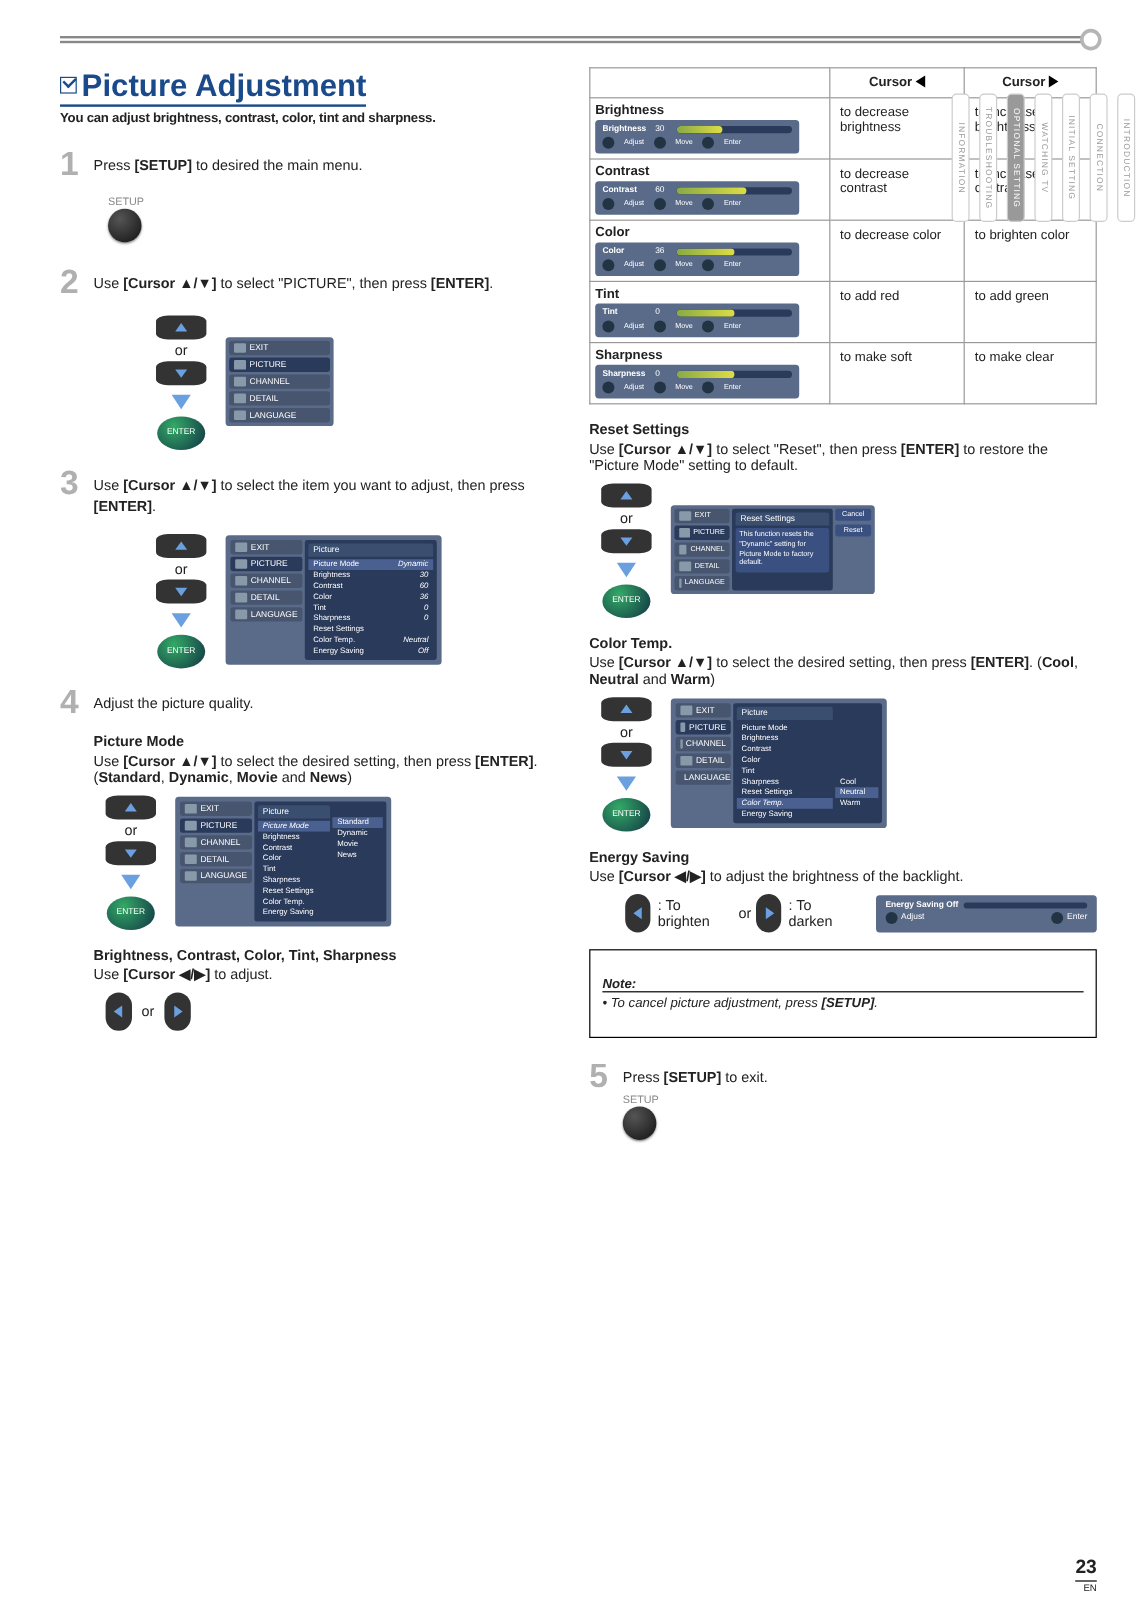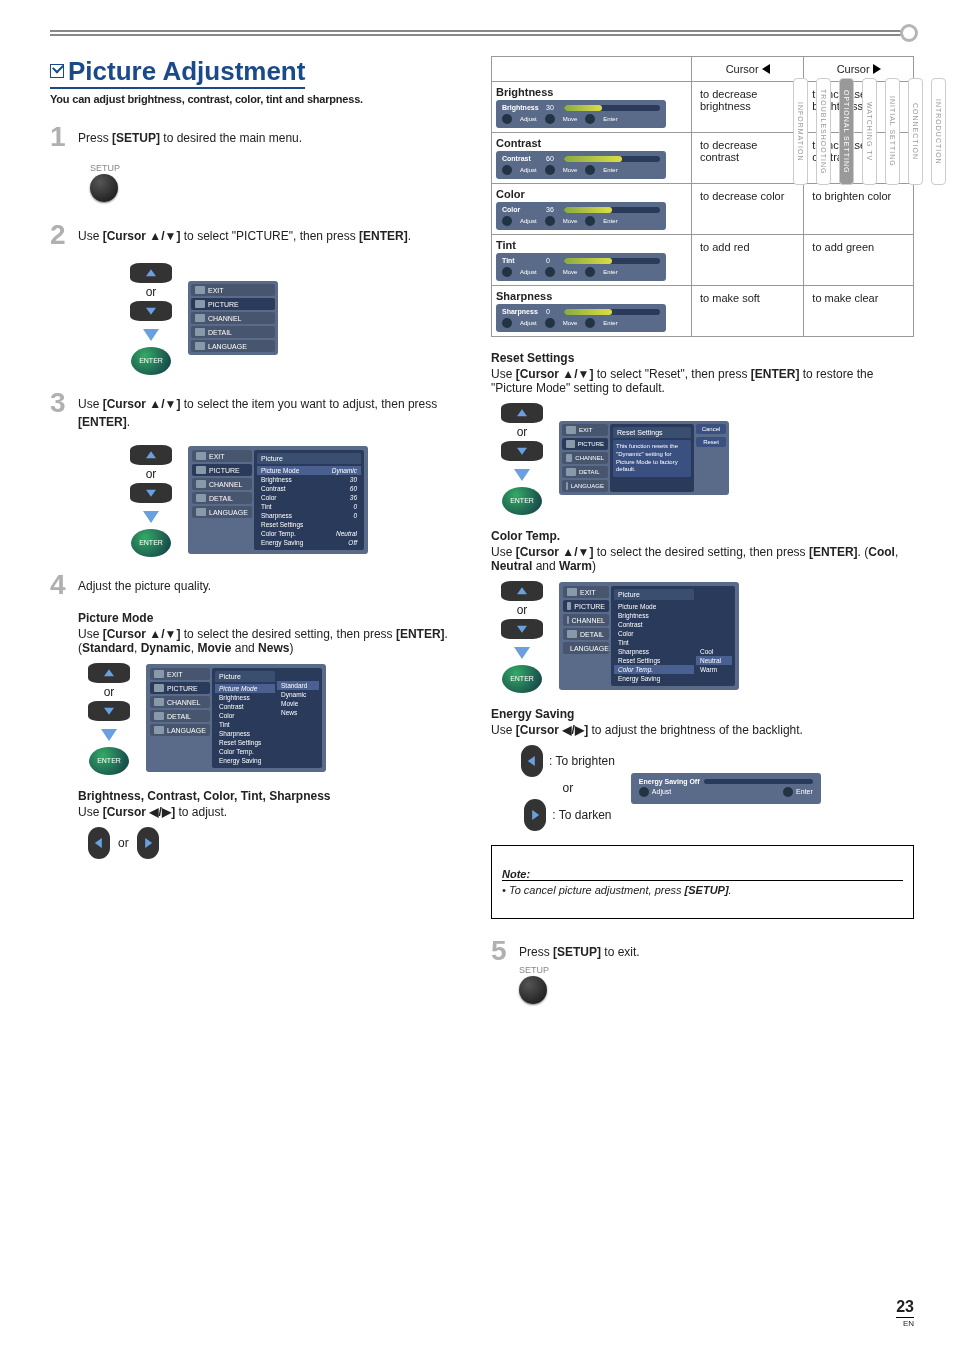--- a/index.html
+++ b/index.html
@@ -61,21 +61,21 @@
   .slider-val { width:14px;}
   .slider-bar { flex:1; height:6px; background:#2a3a5a; border-radius:3px; position:relative; overflow:hidden;}
   .slider-fill { position:absolute; left:0; top:0; bottom:0; background:linear-gradient(90deg,#8a4,#dd4); border-radius:3px;}
   .slider-ctrl { display:flex; gap:8px; align-items:center; font-size:6px; margin-top:2px;}
   .ctrl-icon { width:10px; height:10px; border-radius:50%; background:#234; display:inline-block;}
   .small-hdr { font-weight:bold; font-size:12px; margin-top:8px; margin-bottom:2px;}
   .tri-l { display:inline-block; width:0; height:0; border-top:5px solid transparent; border-bottom:5px solid transparent; border-right:8px solid #000; vertical-align:-1px;}
   .tri-r { display:inline-block; width:0; height:0; border-top:5px solid transparent; border-bottom:5px solid transparent; border-left:8px solid #000; vertical-align:-1px;}
   table.adjust-tbl { border-collapse:collapse; width:100%; font-size:11px; margin-bottom:14px;}
   table.adjust-tbl th, table.adjust-tbl td { border:1px solid #999; padding:6px 8px; text-align:left; vertical-align:top;}
-  table.adjust-tbl th { text-align:center; font-weight:normal; background:#fff;}
+  table.adjust-tbl th { text-align:center; font-weight:bold; background:#fff;}
   table.adjust-tbl td.param { width:200px; padding:4px;}
   .param-name { font-weight:bold; margin-bottom:2px;}
   .side-tabs {
     position: absolute;
     right: 8px;
     top: 78px;
     display: flex;
     flex-direction: column;
     gap: 8px;
     font-size: 7px;
@@ -591,21 +591,21 @@
         </div>
       </div>
     </div>
   </div>
 
   <p class="small-hdr">Energy Saving</p>
   <p>
     <span>Use </span><b>[Cursor ◀/▶]</b><span> to adjust the brightness of the backlight.</span>
   </p>
   <div style="display:flex; align-items:center; gap:16px; margin:8px 0 2px 30px">
-    <div style="display:flex; flex-direction:column; align-items:center; gap:4px">
+    <div style="display:flex; align-items:center; gap:4px">
       <div style="display:flex; align-items:center; gap:6px">
             <span class="lr-btn l"></span>
             <span>: To brighten</span>
           </div>
       <div class="or-txt">or</div>
       <div style="display:flex; align-items:center; gap:6px">
             <span class="lr-btn r"></span>
             <span>: To darken</span>
           </div>
     </div>

